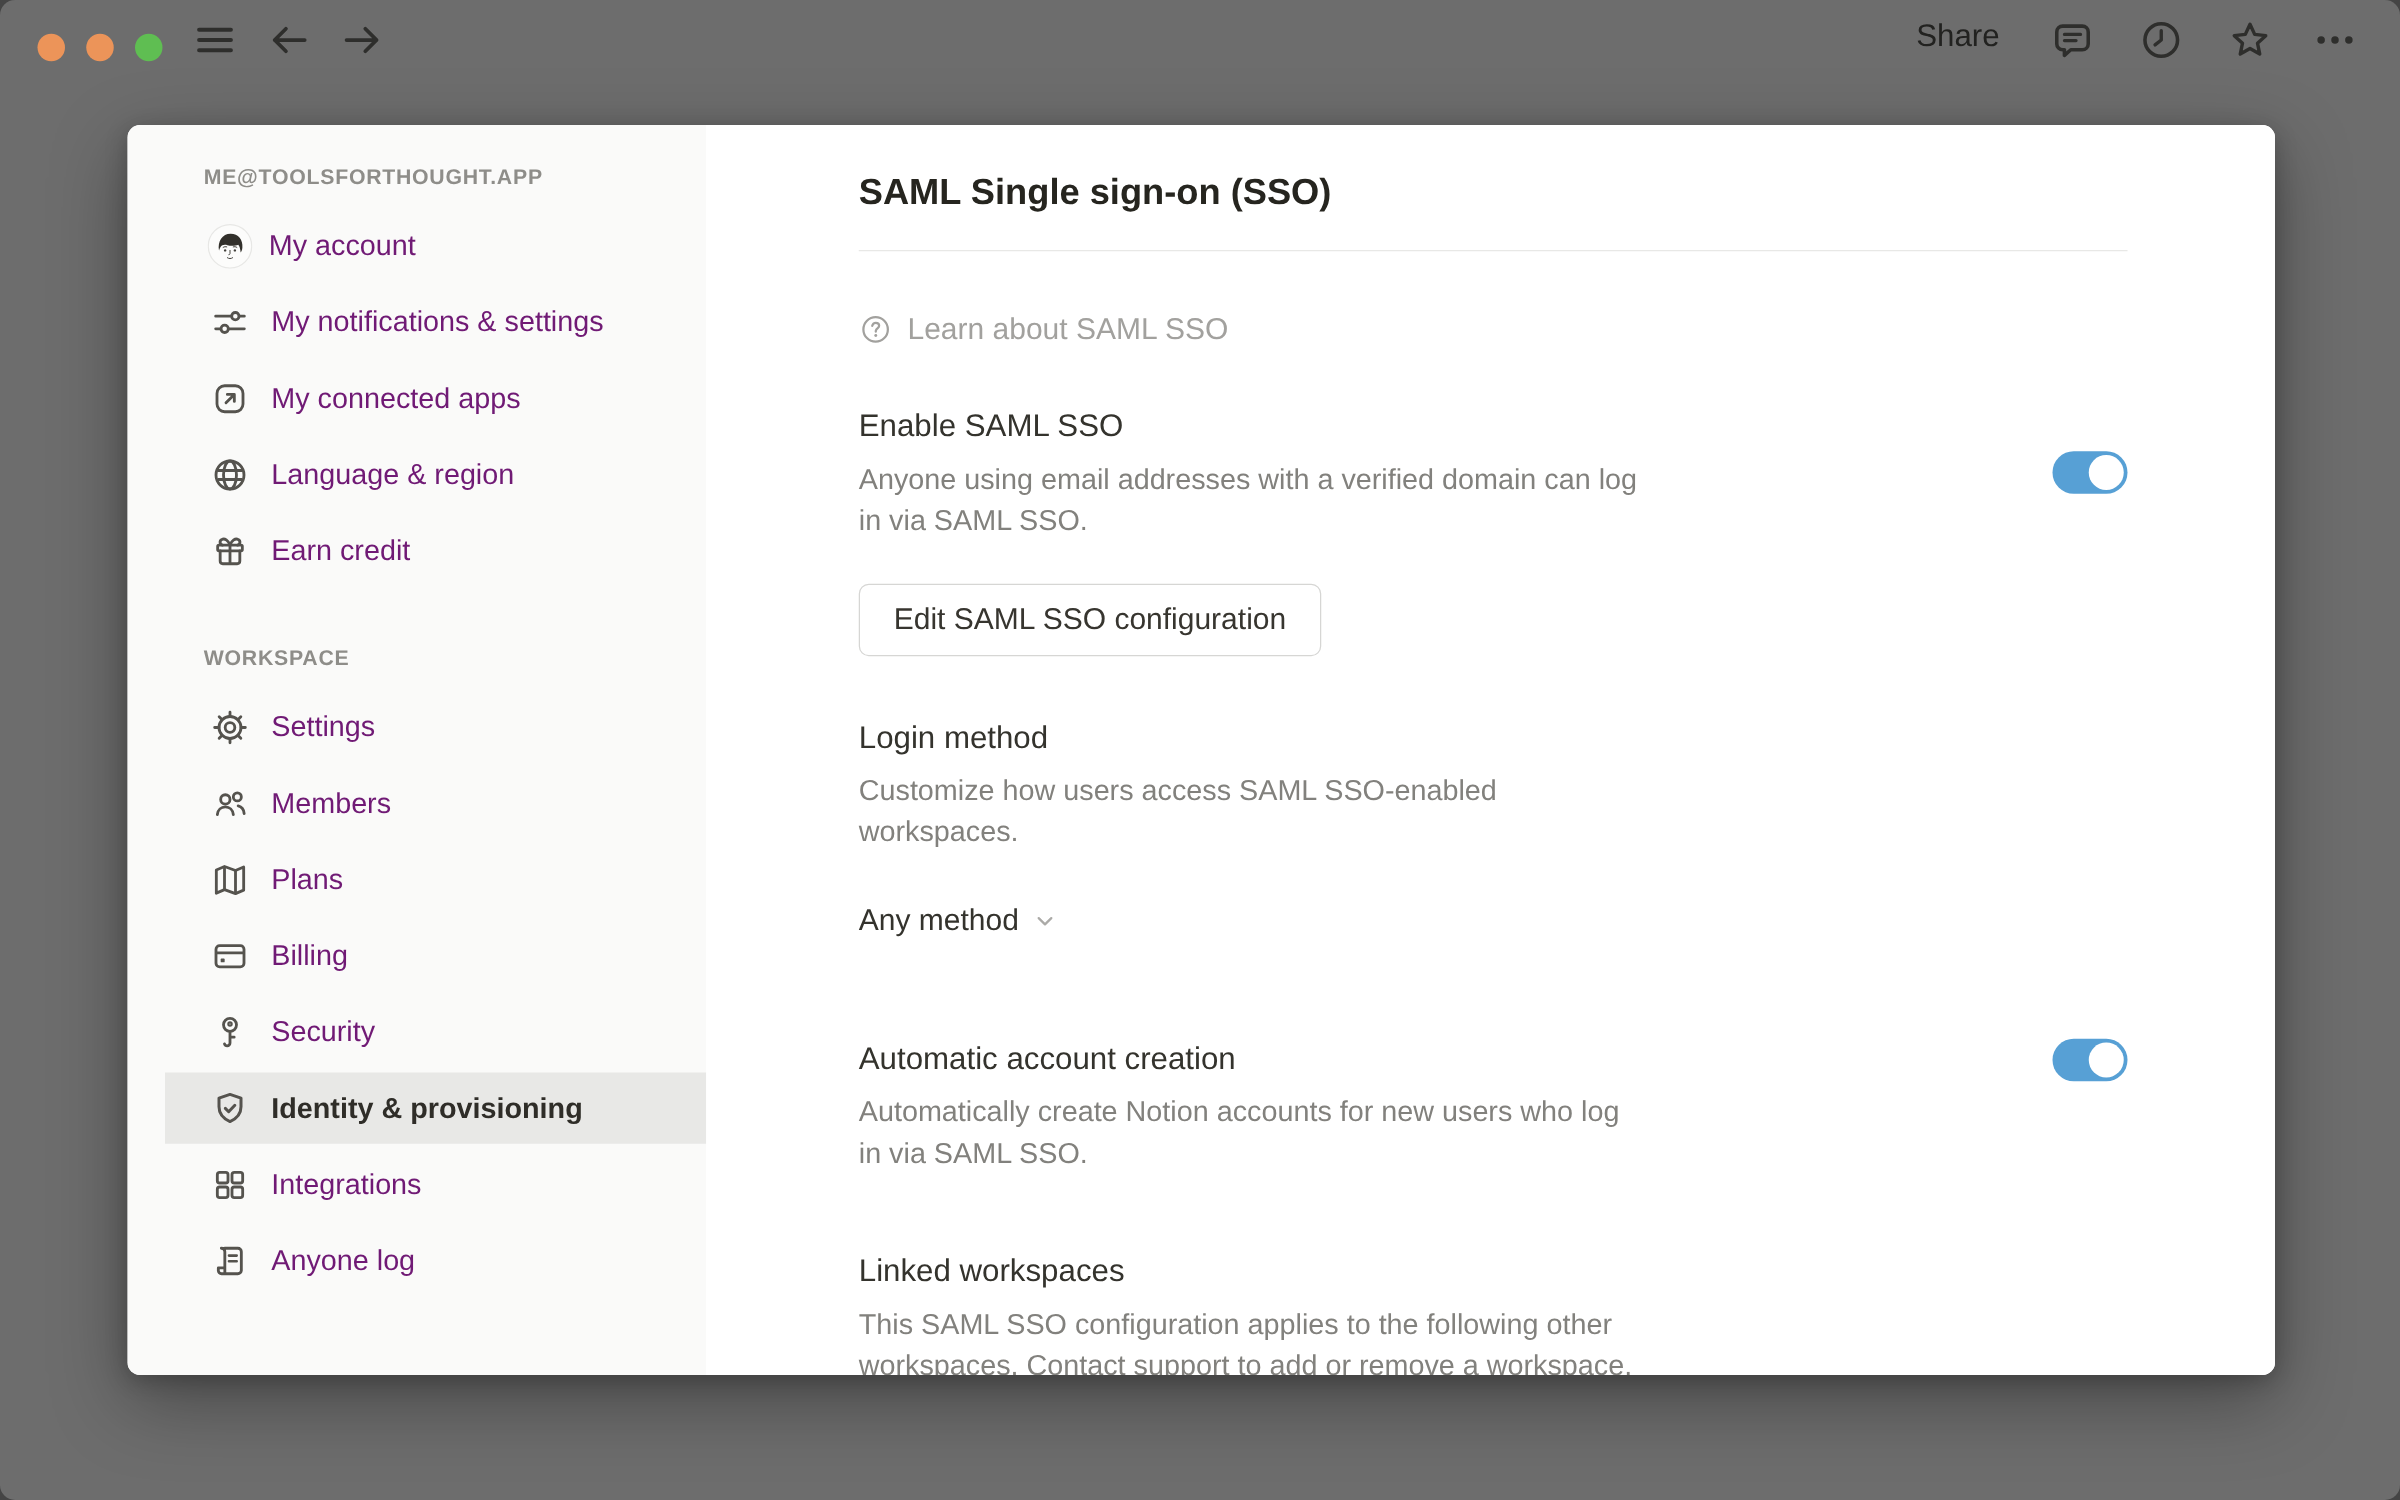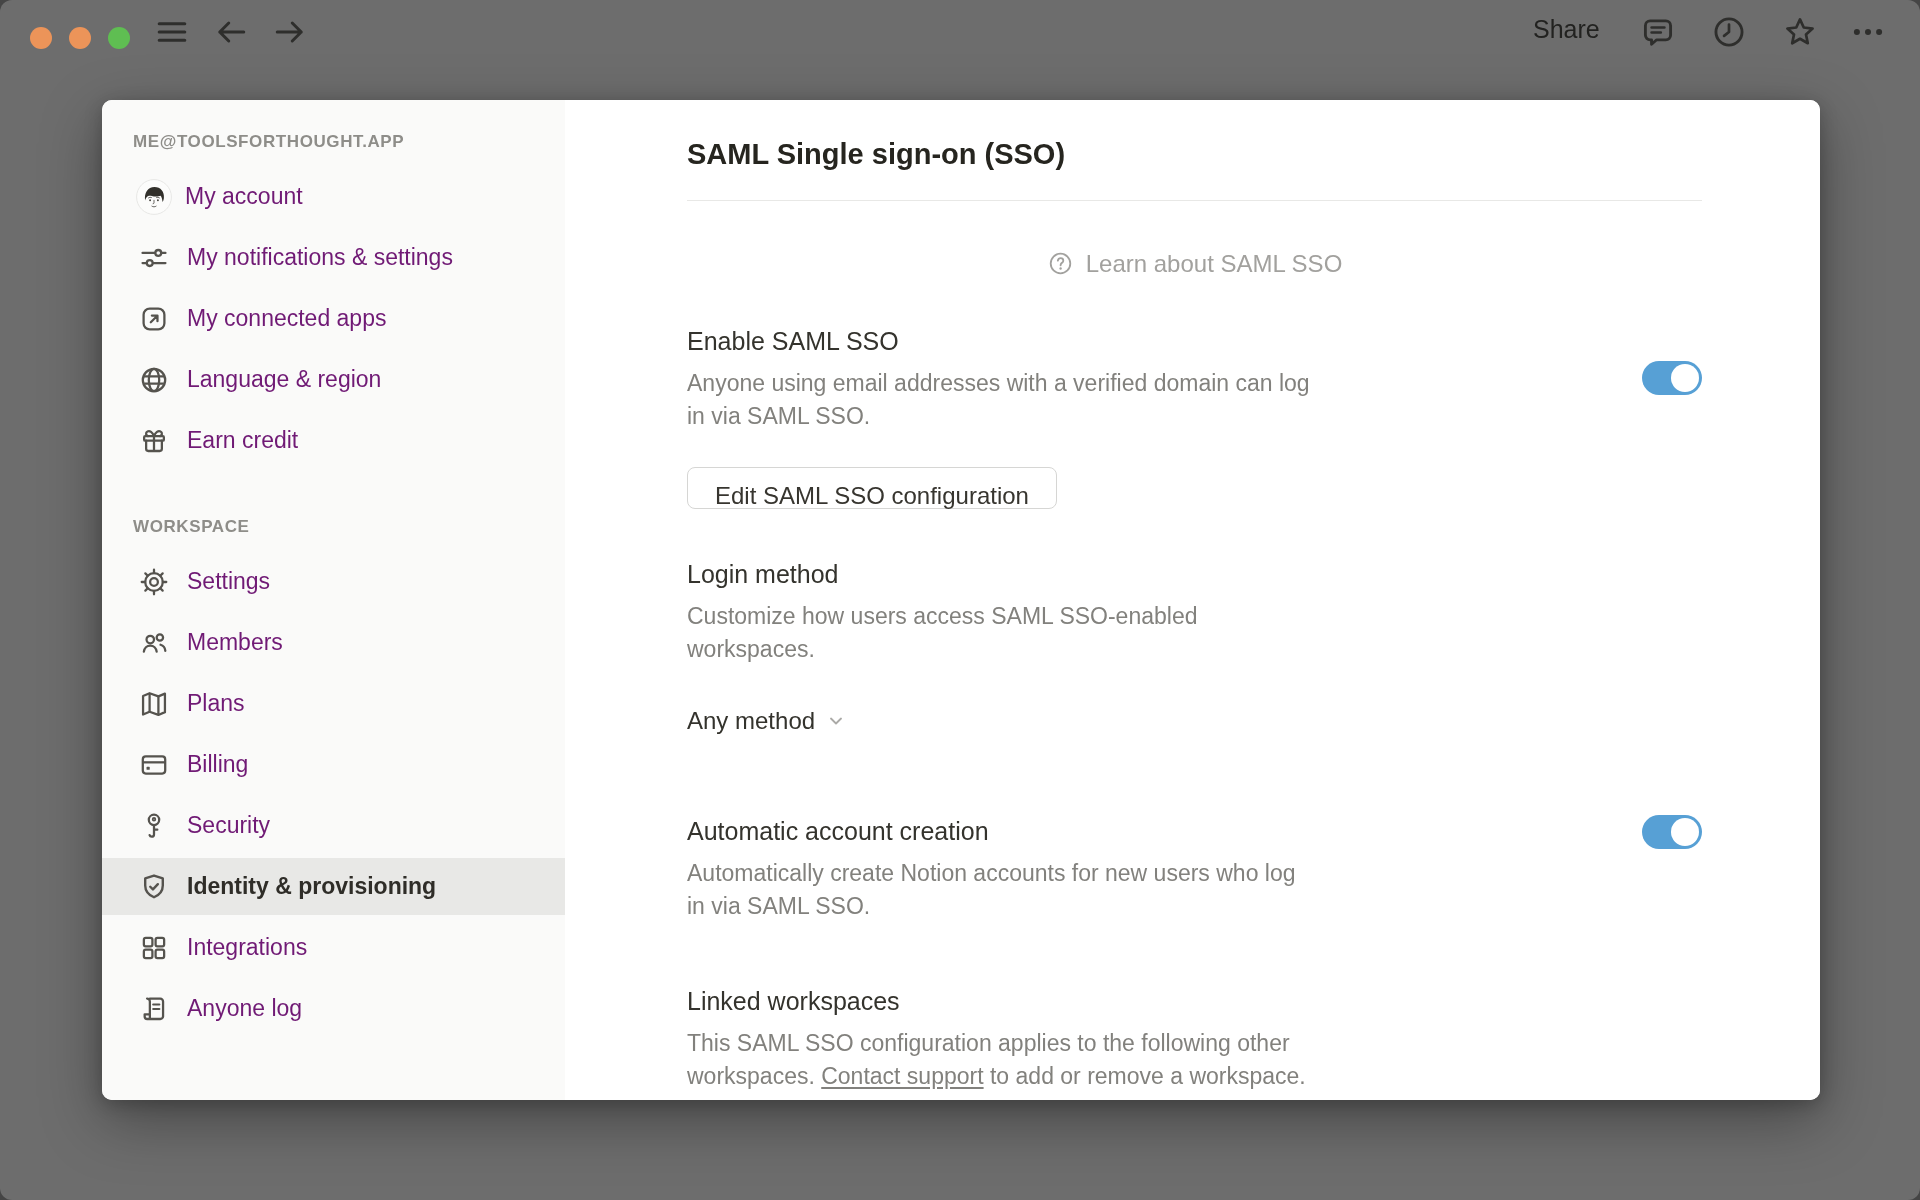--- a/index.html
+++ b/index.html
@@ -16,40 +16,40 @@
   .tb-icon { position:absolute; top:14px; width:36px; height:36px; color:#2E2E2C; }
   .tb-icon svg { width:100%; height:100%; }
   .share { position:absolute; top:15px; left:1533px; font-size:25px; color:#222220; }
 
   
   .modal { position:absolute; left:102px; top:100px; width:1718px; height:1000px;
            background:#fff; border-radius:10px; overflow:hidden;
            box-shadow:0 20px 60px rgba(0,0,0,.35), 0 4px 18px rgba(0,0,0,.22); }
 
   
-  .sidebar { position:absolute; left:0; top:0; bottom:0; width:463px; background:#FAFAF9; padding-top:30px; }
+  .sidebar { position:absolute; left:0; top:0; bottom:0; width:463px; background:#FAFAF9; padding-top:30px;padding-left:30px; }
   .sb-header { padding-left:31px; font-size:17px; font-weight:600; letter-spacing:.6px;
                color:#8E8D89; line-height:24px; margin-bottom:14px; }
   .sb-header.ws { margin-top:46px; }
   .sb-item { display:flex; align-items:center; height:57px; margin-bottom:4px; padding-left:36px; cursor:pointer; }
   .sb-item .ic { width:32px; height:32px; margin-right:17px; color:#55534E; flex:0 0 32px; }
   .sb-item .ic svg { width:100%; height:100%; }
   .sb-item .lbl { font-size:23px; color:#701a75; white-space:nowrap; }
   .sb-item.selected { background:#E8E8E6; }
   .sb-item.selected .lbl { font-weight:700; color:#2F2D28; }
   .avatar-wrap { width:36px; height:36px; margin-right:13px; margin-left:-2px; flex:0 0 36px; }
 
   
   .content { position:absolute; left:463px; top:0; bottom:0; right:0; background:#fff;
              padding:0 118px 0 122px; }
   .page-title { margin-top:36px; font-size:29px; line-height:36px; font-weight:700; color:#26251F; }
   .divider { height:1px; background:#E8E8E6; }
   .divider.top { margin-top:28px; }
   .divider.bottom { margin-top:20px; }
-  .learn-row { margin-top:46px; display:flex; align-items:center; gap:12px; color:#A2A19E; cursor:pointer;justify-content:center; }
+  .learn-row { margin-top:46px; display:flex; align-items:center; gap:12px; color:#A2A19E; cursor:pointer; }
   .learn-row .ic { width:27px; height:27px; }
   .learn-row .ic svg { width:100%; height:100%; }
   .learn-row .txt { font-size:24px; line-height:33px; }
 
   .section { display:flex; justify-content:space-between; align-items:flex-start; }
   .sec-enable { margin-top:45px; }
   .sec-login  { margin-top:49px;flex-direction:column; }
   .sec-auto   { margin-top:42px; }
   .sec-linked { margin-top:62px; }
   .sec-head { font-size:25px; line-height:33px; font-weight:500; color:#34332D; }
@@ -57,21 +57,21 @@
   .w-enable { max-width:630px; }
   .w-login  { max-width:560px; }
   .w-auto   { max-width:610px;margin-top:36px; }
   .w-linked { max-width:625px; }
   .support-link { text-decoration:underline; text-underline-offset:3px; cursor:pointer; color:#82817D; }
 
   .toggle { margin-top:36px; width:60px; height:34px; border-radius:17px; background:#57A0D5;
             position:relative; cursor:pointer; flex:0 0 auto; }
   .toggle .knob { position:absolute; top:3px; right:3px; width:28px; height:28px; border-radius:50%; background:#fff; }
 
-  .edit-btn { margin-top:34px; display:inline-block; height:42px; line-height:56px; padding:0 27px;
+  .edit-btn { margin-top:34px; display:inline-block; height:58px; line-height:56px; padding:0 27px;
               font-size:24px; color:#37352F; background:#fff; border:1px solid #D6D6D4;
               border-radius:8px; cursor:pointer; font-family:inherit; }
 
   .dropdown { margin-top:38px; display:flex; align-items:center; gap:10px; cursor:pointer; flex:0 0 auto; }
   .dropdown .val { font-size:24px; line-height:33px; color:#34332D; white-space:nowrap; }
   .dropdown .chev { width:22px; height:22px; color:#ABAAA7; }
   .dropdown .chev svg { width:100%; height:100%; }
 </style>
 </head>
 <body>

